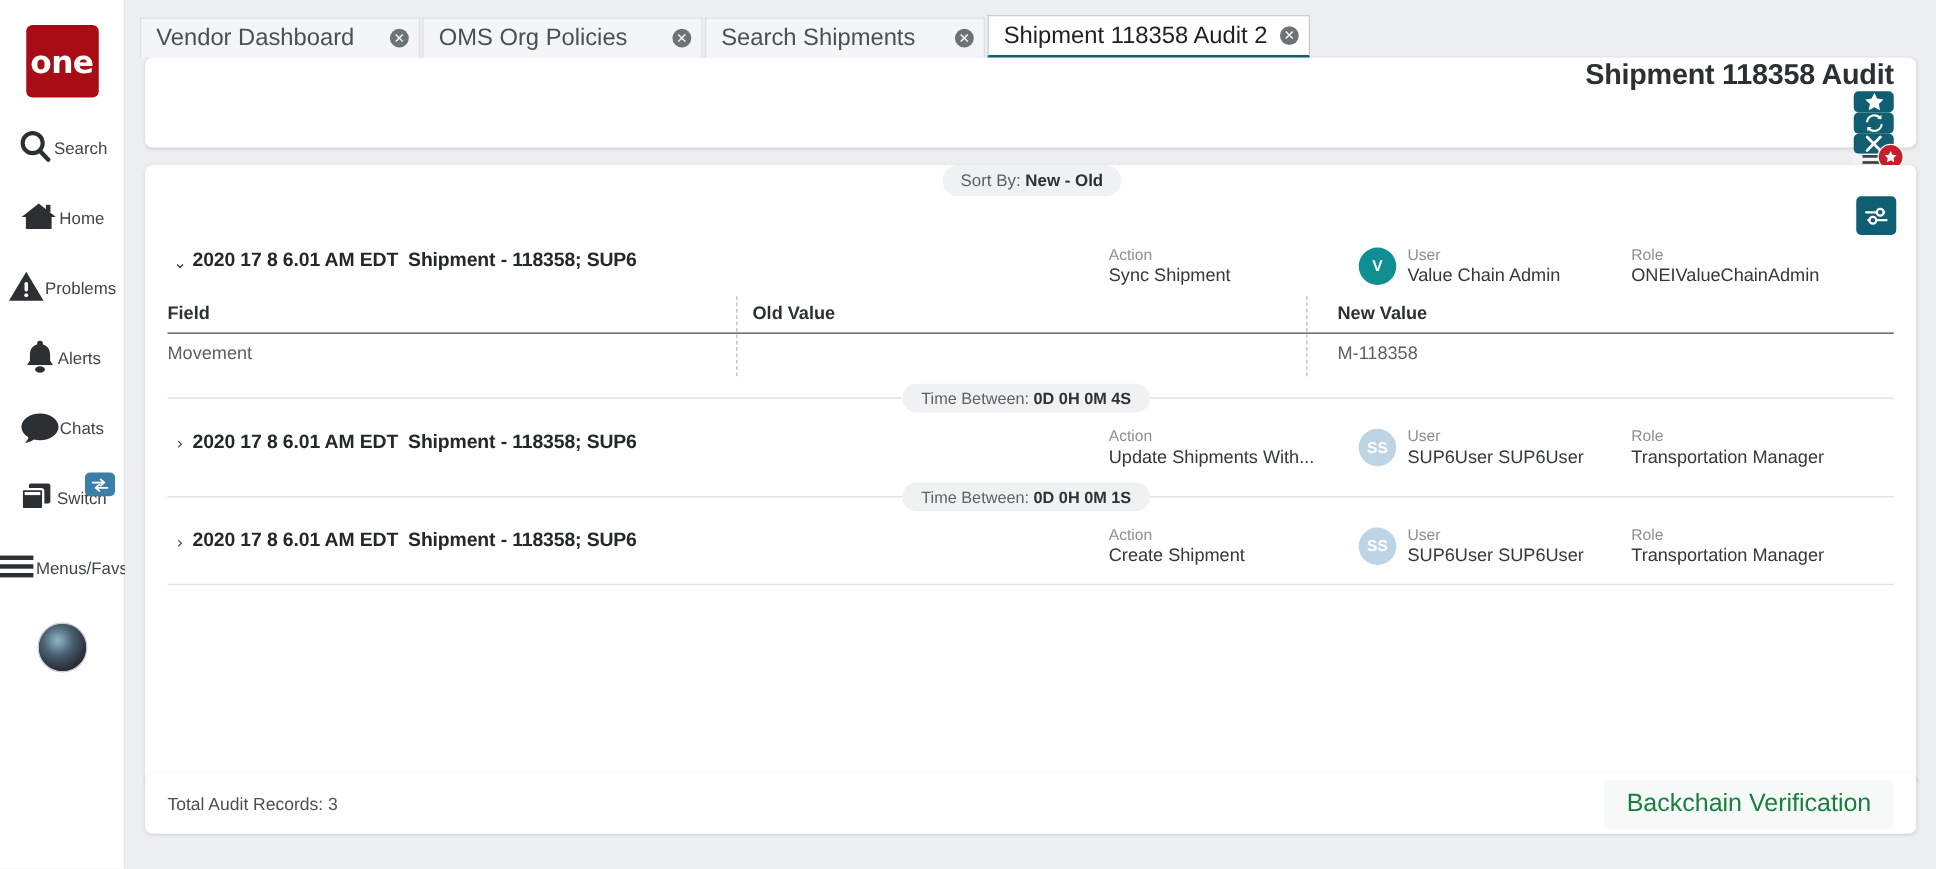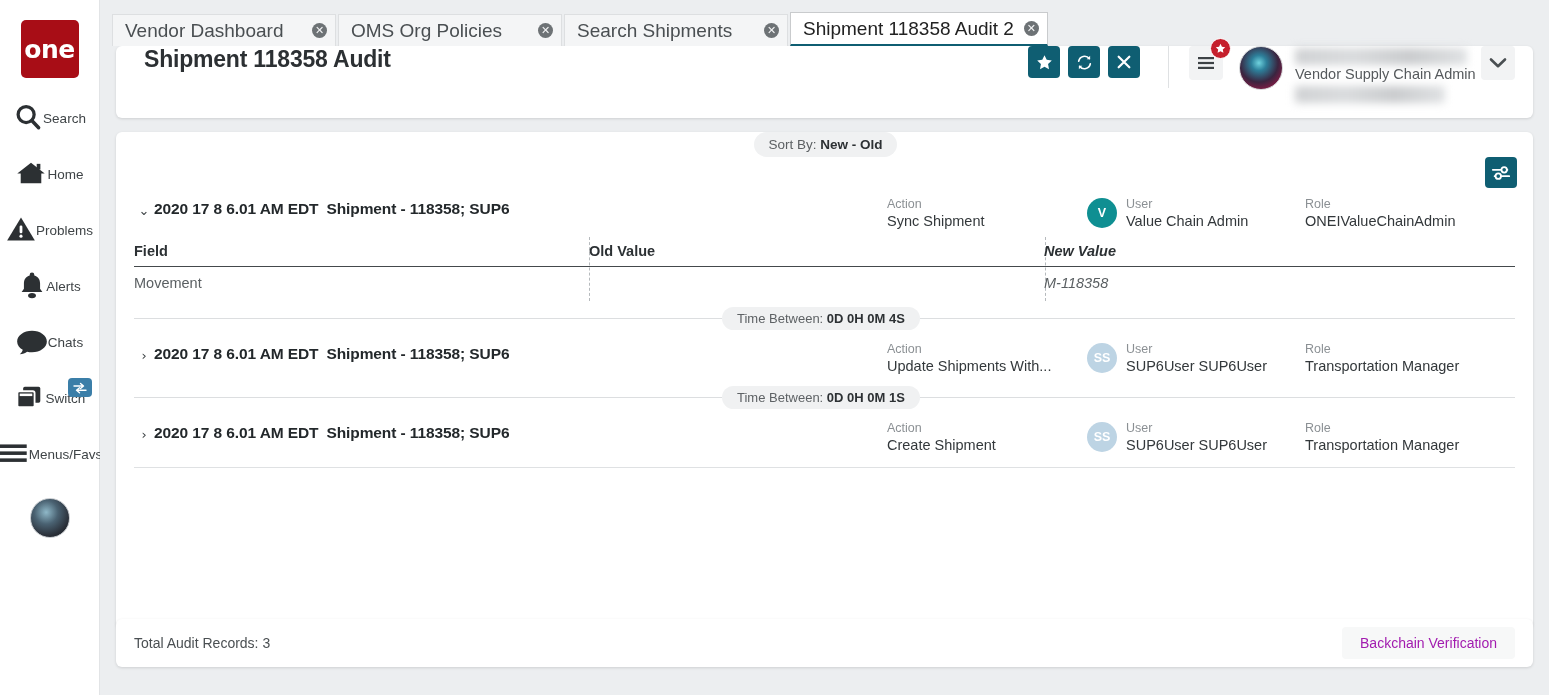--- a/index.html
+++ b/index.html
@@ -80,22 +80,23 @@
     text-align: center; margin-left: 10px; flex: 0 0 15px; cursor: pointer;
     font-family: "DejaVu Sans", sans-serif;
   }
 
   
   .card {
     background: #fff; border-radius: 6px; margin: 0 16px;
     box-shadow: 0 1px 3px rgba(0,0,0,.13);
   }
   .header-card {
-    height: 72px; display: flex; align-items: flex-start;
+    height: 72px; display: flex; align-items: flex-end;
     padding: 0 18px 0 28px;
+    flex-direction: column;
   }
   .page-title {
     font-size: 23px; font-weight: 700; color: #2c3033; flex: 1;
     letter-spacing: -0.2px;
   }
   .hdr-btn {
     width: 32px; height: 32px; background: #0f5e72; border-radius: 4px;
     display: flex; align-items: center; justify-content: center;
     margin-left: 8px; cursor: pointer; color: #fff;
   }
@@ -179,24 +180,24 @@
   .ua {
     width: 30px; height: 30px; border-radius: 50%; flex: 0 0 30px;
     display: flex; align-items: center; justify-content: center;
     color: #fff; font-size: 12.5px; font-weight: 700; margin-right: 9px;
     margin-top: 2px;
   }
   .meta-role { width: 210px; flex: 0 0 210px; padding-top: 2px; }
 
   
   .detail { padding-left: 0; margin-top: 2px; position: relative; }
-  .dt-row { display: flex; position: relative; }
+  .dt-row { display: flex; position: relative; gap: 13px; }
   .dt-col-field { width: 455px; flex: 0 0 455px; padding-left: 8px; }
   .dt-col-old { width: 455px; flex: 0 0 455px; padding-left: 10px; }
-  .dt-col-new { flex: 1; padding-left: 10px; font-style: italic; }
+  .dt-col-new { flex: 1; padding-left: 10px; }
   .dt-head .dt-cell {
     font-size: 14.5px; font-weight: 700; color: #2c3134; padding: 6px 0 7px 0;
   }
   .dt-body .dt-cell {
     font-size: 14.5px; color: #5a5f62; padding: 8px 0 10px 0;
   }
   .dt-line { height: 1px; background: #44494c; }
   .dash-v {
     position: absolute; top: 0; bottom: 0; width: 0;
     border-left: 1px dashed #b6babd;
@@ -218,22 +219,22 @@
 
   
   .footer {
     position: absolute; left: 16px; right: 16px; bottom: 28px;
     height: 48px; background: #fff; border-radius: 6px;
     box-shadow: 0 1px 3px rgba(0,0,0,.13);
     display: flex; align-items: center; padding: 0 18px;
   }
   .total-txt { font-size: 14px; color: #4a4f52; }
   .backchain-btn {
-    margin-left: auto; background: #f7f8f8; color: #a21caf;
-    font-size: 14px; border-radius: 4px; padding: 8px 18px;
+    margin-left: auto; background: #f7f8f8; color: #15803d;
+    font-size: 20px; border-radius: 4px; padding: 8px 18px;
     cursor: default; border: none;
   }
   svg { display: block; }
 </style>
 </head>
 <body>
 
 <div class="rail">
 
   <div class="logo">

